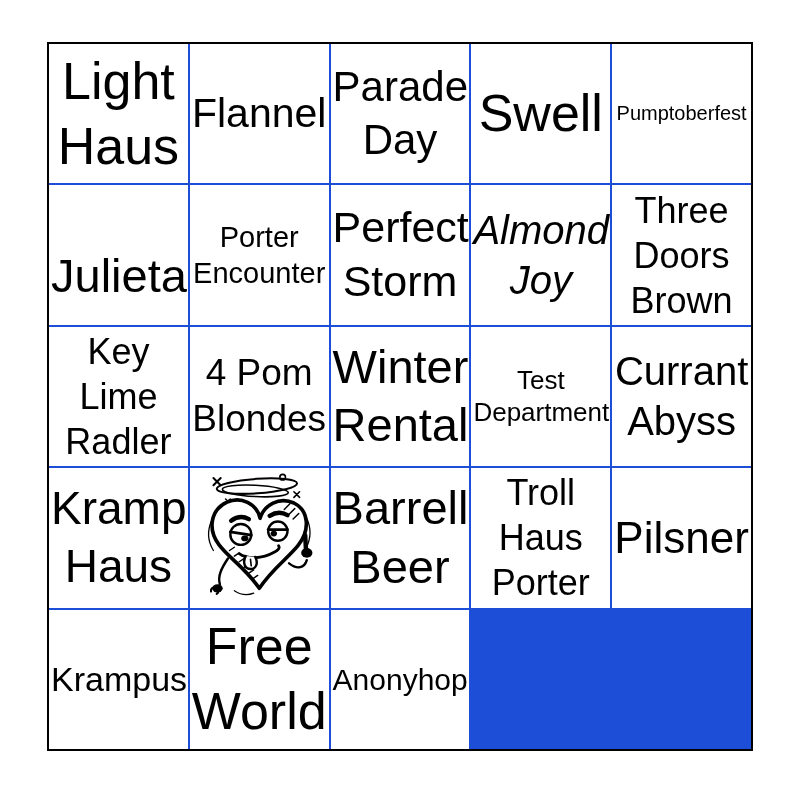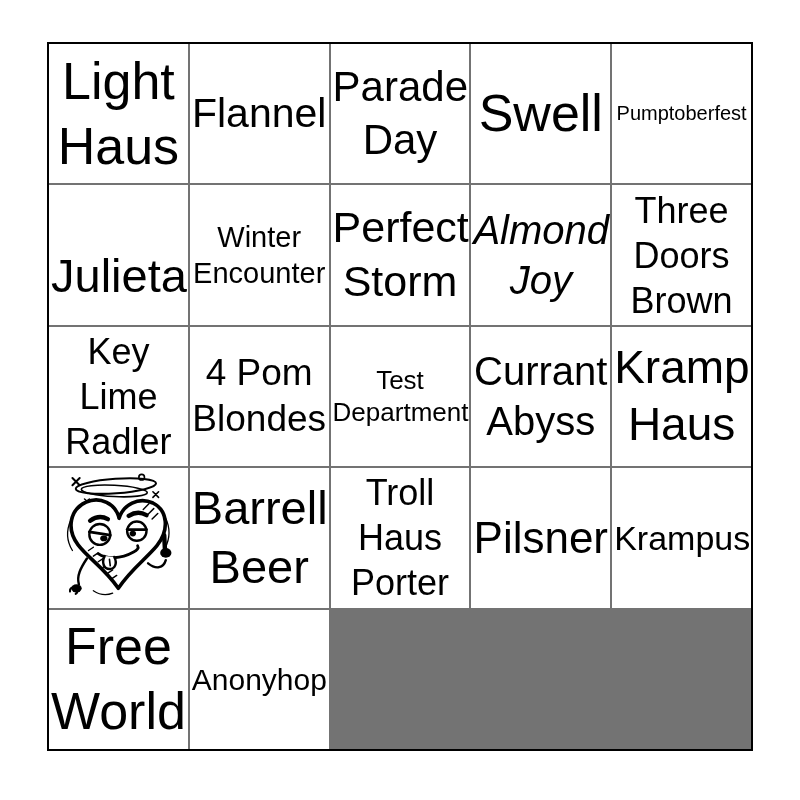--- a/index.html
+++ b/index.html
@@ -12,21 +12,21 @@
     overflow: hidden;
   }
   .card {
     position: absolute;
     left: 47px;
     top: 42px;
     width: 702px;
     height: 705px;
     box-sizing: content-box;
     border: 2px solid #000000;
-    background: #737373;
+    background: #1d4ed8;
     display: grid;
     grid-template-columns: repeat(5, 1fr);
     grid-template-rows: repeat(5, 1fr);
     gap: 2px;
   }
   .cell {
     background: #ffffff;
     display: flex;
     align-items: center;
     justify-content: center;
@@ -69,36 +69,39 @@
     <div class="cell">
       <span class="cell-text" style="font-size: 52px;">Swell</span>
     </div>
     <div class="cell">
       <span class="cell-text" style="font-size: 20px;">Pumptoberfest</span>
     </div>
     <div class="cell">
       <span class="cell-text" style="font-size: 47px; margin-top: 42px;">Julieta</span>
     </div>
     <div class="cell">
-      <span class="cell-text" style="font-size: 29px;">Winter Encounter</span>
+      <span class="cell-text" style="font-size: 29px;">Porter Encounter</span>
     </div>
     <div class="cell">
       <span class="cell-text" style="font-size: 43px;">Perfect Storm</span>
     </div>
     <div class="cell">
       <span class="cell-text" style="font-size: 40px; font-style: italic;">Almond Joy</span>
     </div>
     <div class="cell">
       <span class="cell-text" style="font-size: 36px;">Three Doors Brown</span>
     </div>
     <div class="cell">
       <span class="cell-text" style="font-size: 36px;">Key Lime Radler</span>
     </div>
     <div class="cell">
       <span class="cell-text" style="font-size: 37px;">4 Pom Blondes</span>
+    </div>
+    <div class="cell">
+      <span class="cell-text" style="font-size: 47px;">Winter Rental</span>
     </div>
     <div class="cell">
       <span class="cell-text" style="font-size: 26px;">Test Department</span>
     </div>
     <div class="cell">
       <span class="cell-text" style="font-size: 40px;">Currant Abyss</span>
     </div>
     <div class="cell">
       <span class="cell-text" style="font-size: 46px;">Krampus Haus</span>
     </div>

